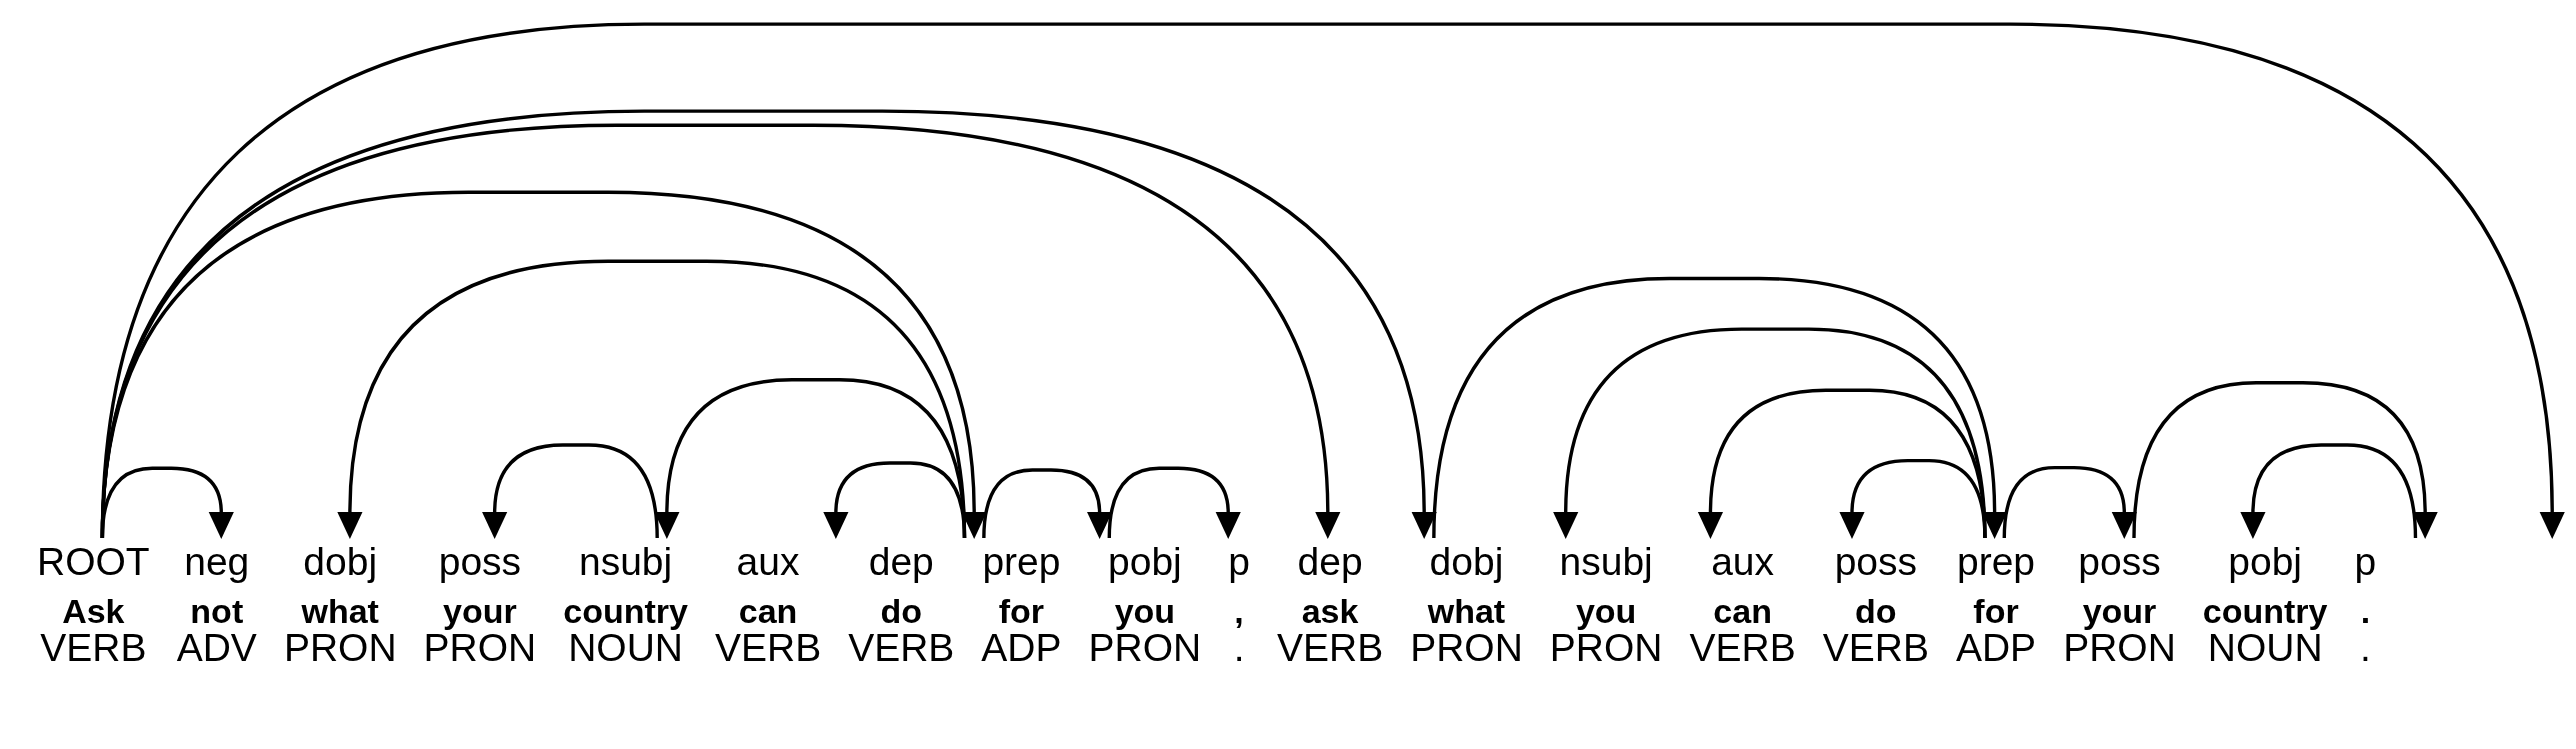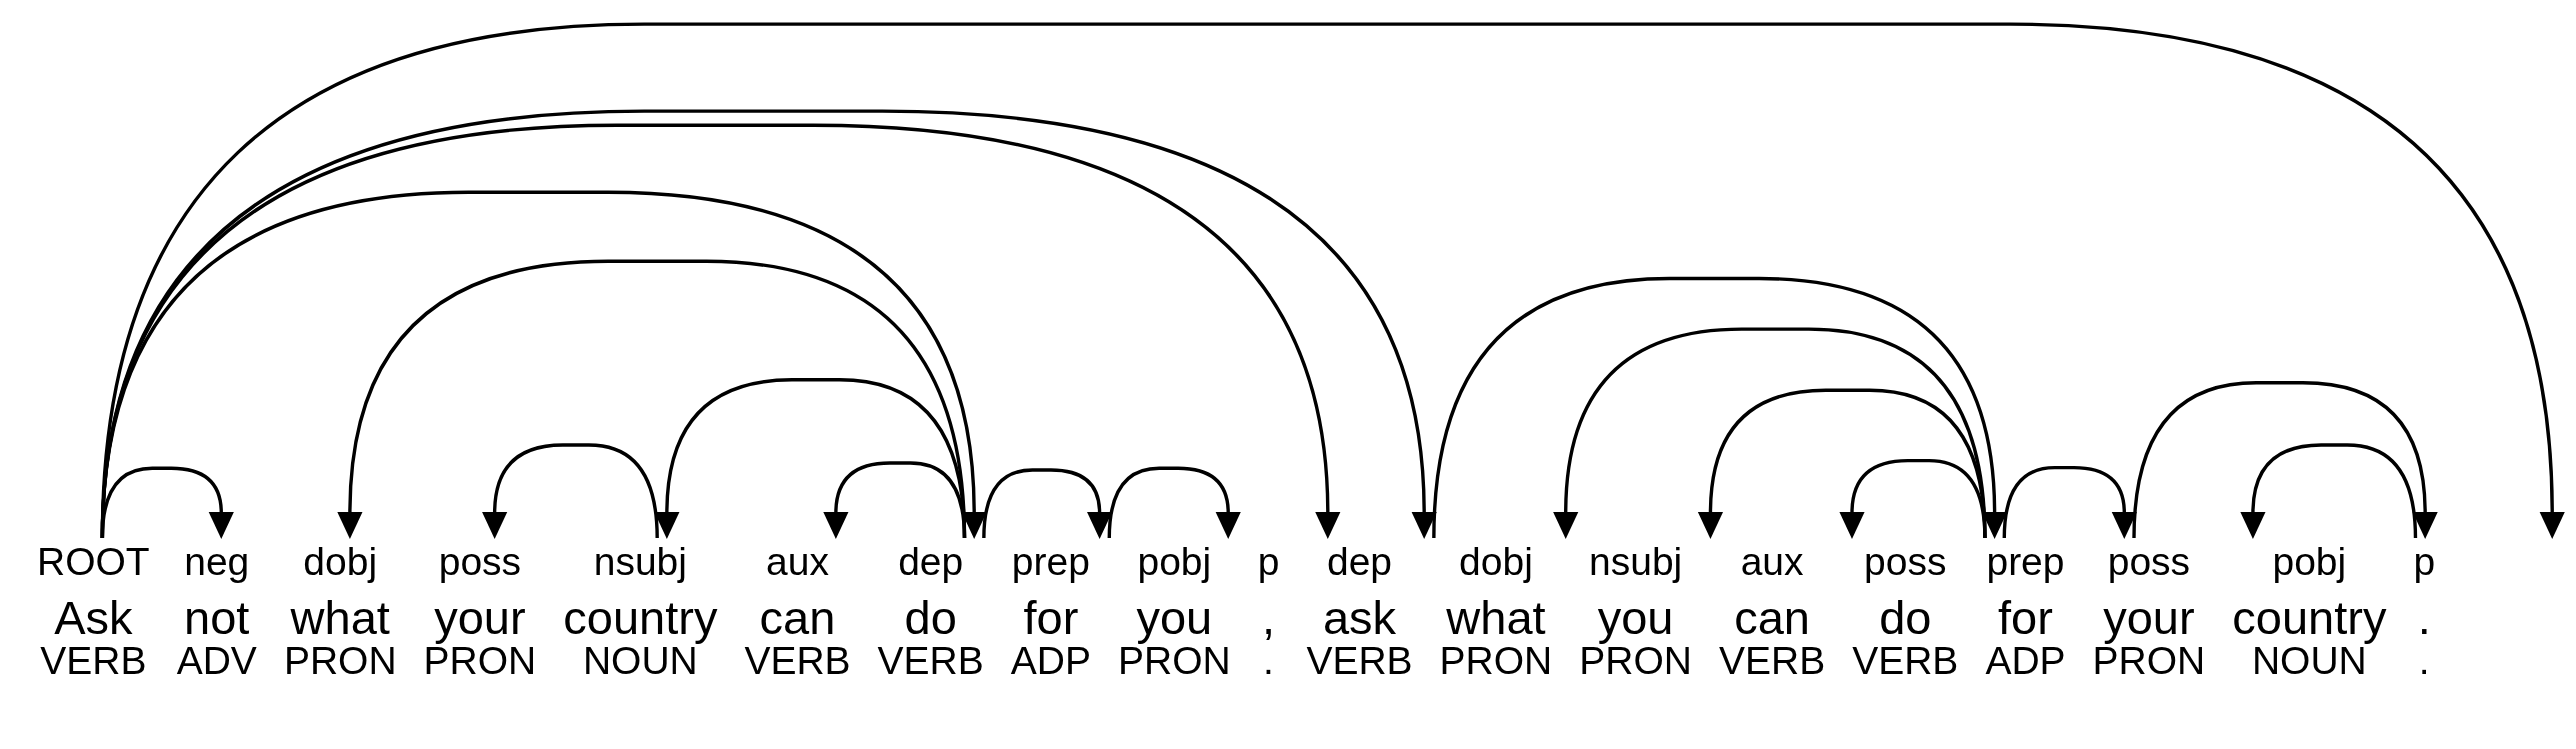--- a/index.html
+++ b/index.html
@@ -37,23 +37,23 @@
     align-items: center;
     text-align: center;
     white-space: nowrap;
   }
   .dep-label {
     font-size: 39px;
     line-height: 1.0;
     font-weight: 400;
   }
   .word {
-    font-size: 47px;
+    font-size: 34px;
     line-height: 1.0;
-    font-weight: 400;
+    font-weight: 700;
     margin-top: 12.6px;
   }
   .pos {
     font-size: 39px;
     line-height: 1.0;
     font-weight: 400;
   }
 </style>
 </head>
 <body>

